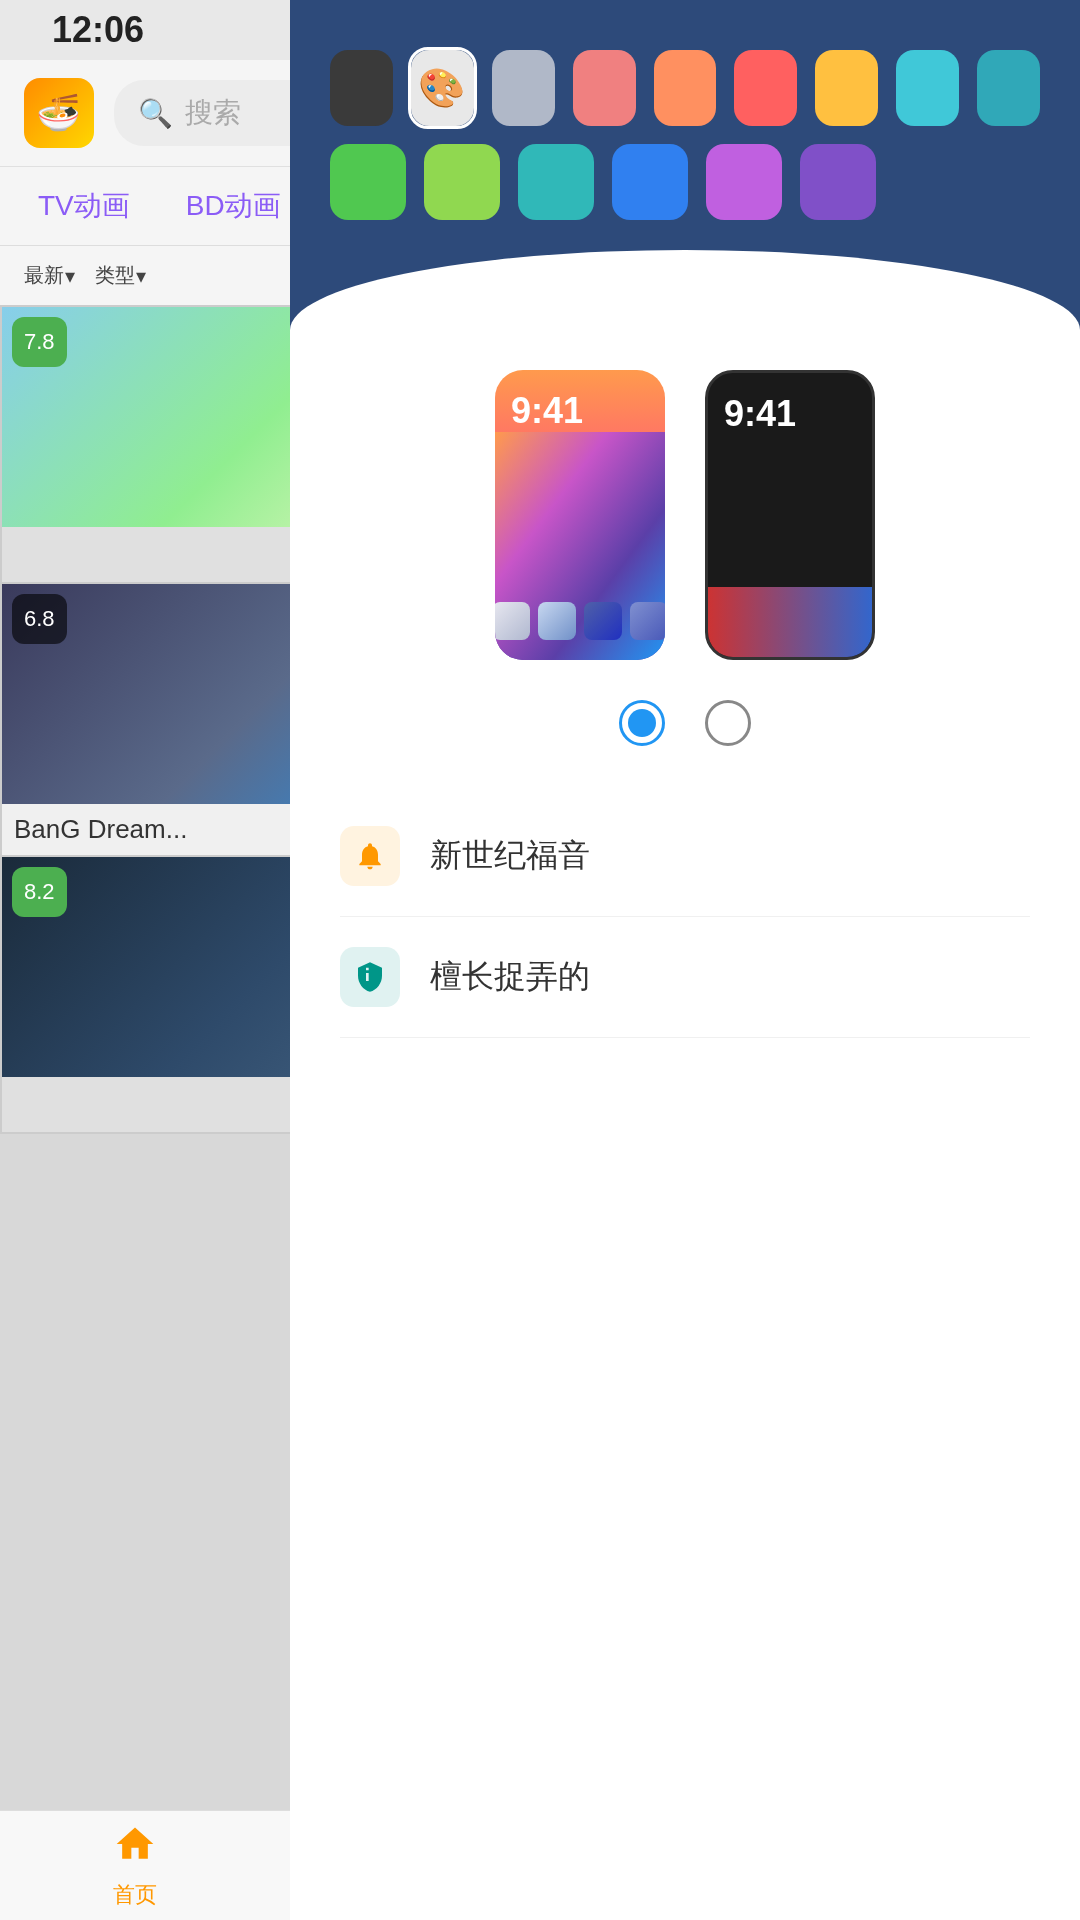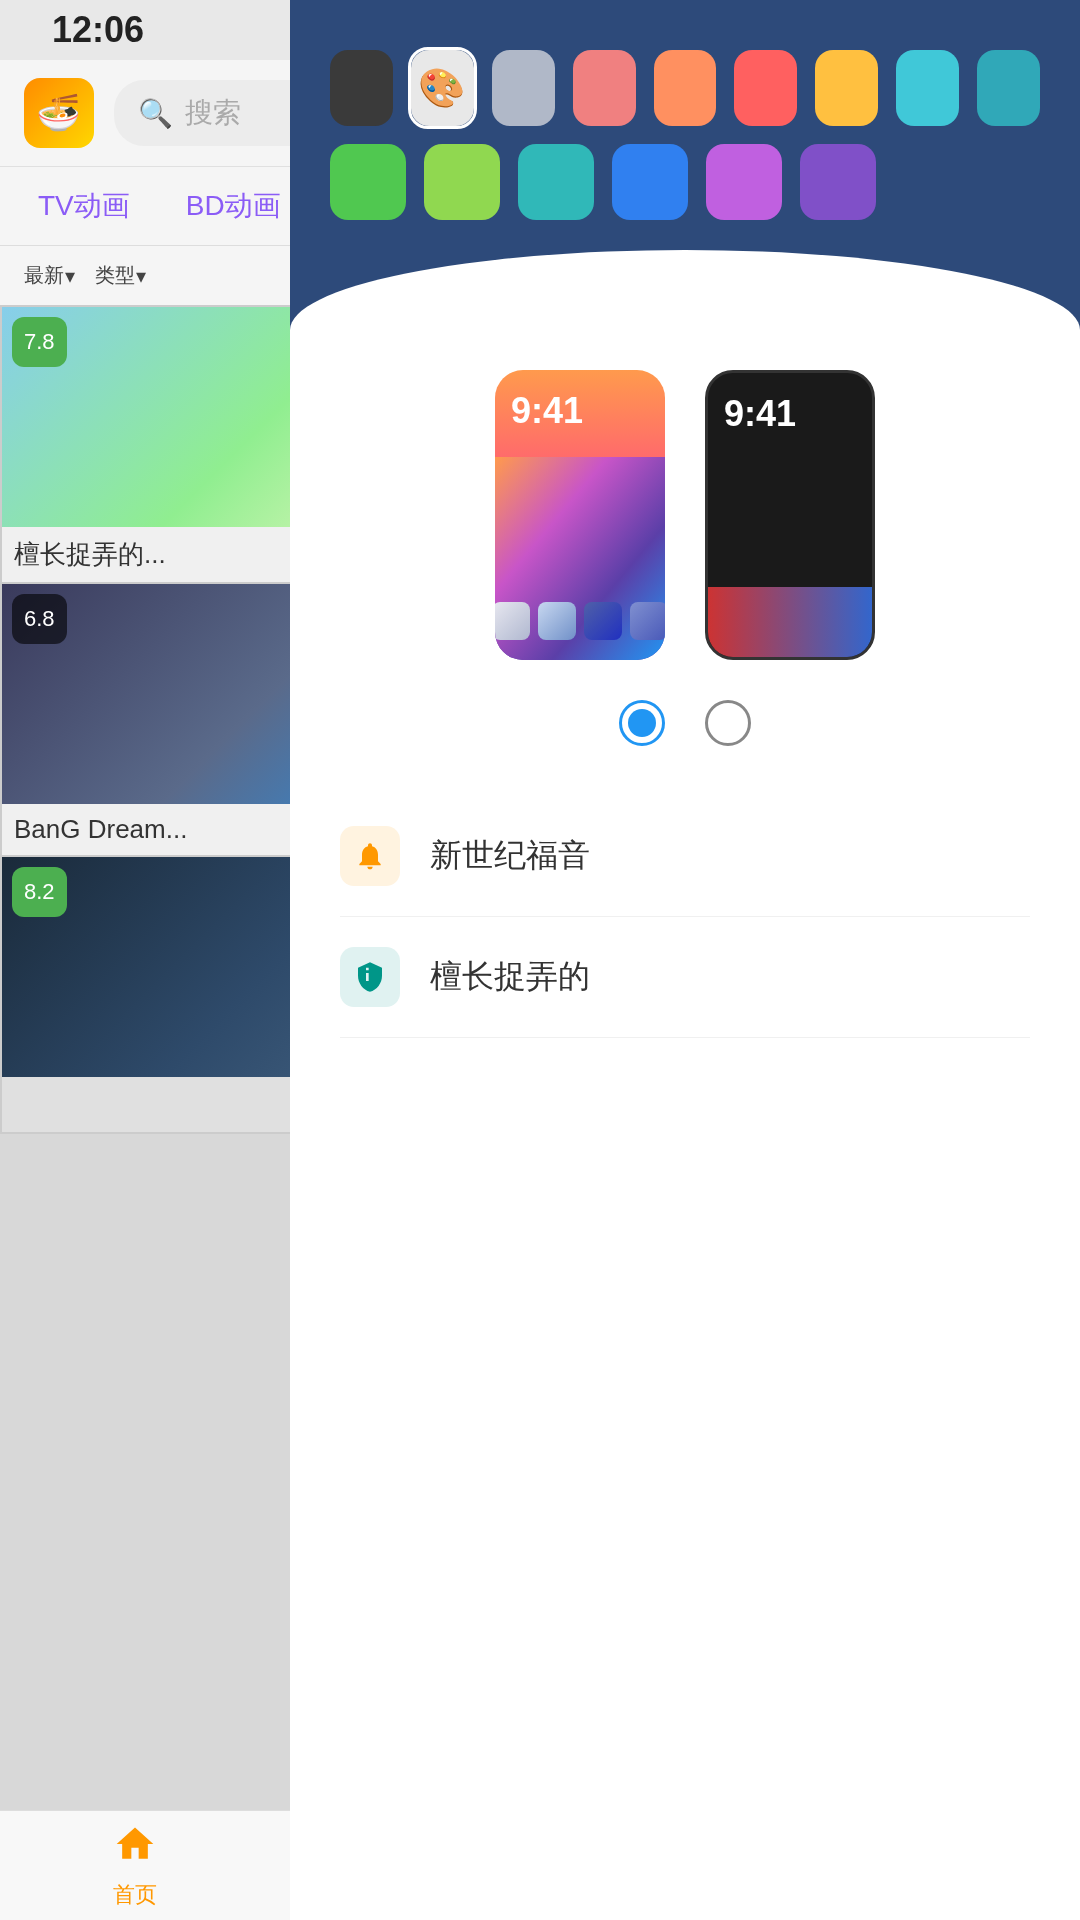--- a/index.html
+++ b/index.html
@@ -234,21 +234,21 @@
       border: none;
     }
     .phone-mockup.dark {
       background: #1a1a1a;
       border: 3px solid #333;
     }
     .phone-time {
       font-size: 36px;
       font-weight: 700;
       text-align: left;
-      padding: 20px 16px 25px;
+      padding: 20px 16px 0;
     }
     .phone-mockup.light .phone-time { color: #fff; }
     .phone-mockup.dark .phone-time { color: #fff; }
     .phone-wallpaper-light {
       flex: 1;
       background: linear-gradient(to bottom right, #ff9a4d, #c855c8, #5b3fa8, #2196F3);
       position: relative;
     }
     .phone-wallpaper-dark {
       flex: 1;
@@ -376,21 +376,20 @@
       <span>类型</span>
       <span>▾</span>
     </div>
   </div>
 
   <div class="anime-grid">
 
     <div class="anime-card">
       <div class="anime-poster poster-1"></div>
       <div class="score-badge green">7.8</div>
-      <div class="anime-title">檀长捉弄的...</div>
     </div>
 
     <div class="anime-card">
       <div class="anime-poster poster-2"></div>
       <div class="score-badge green">8</div>
       <div class="anime-title">剧场版 魔法...</div>
     </div>
 
     <div class="anime-card">
       <div class="anime-poster poster-3"></div>

